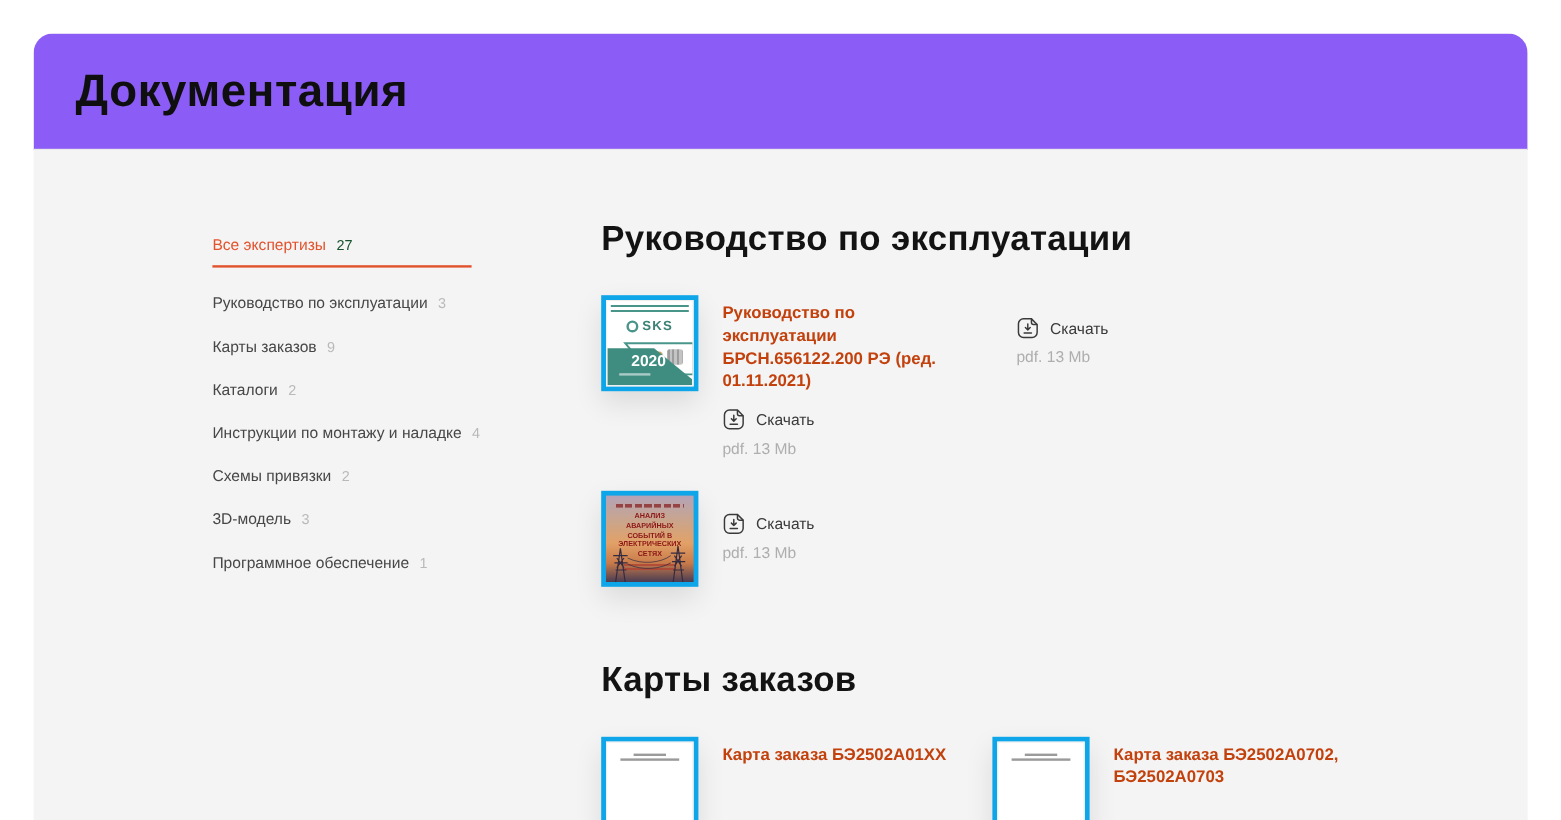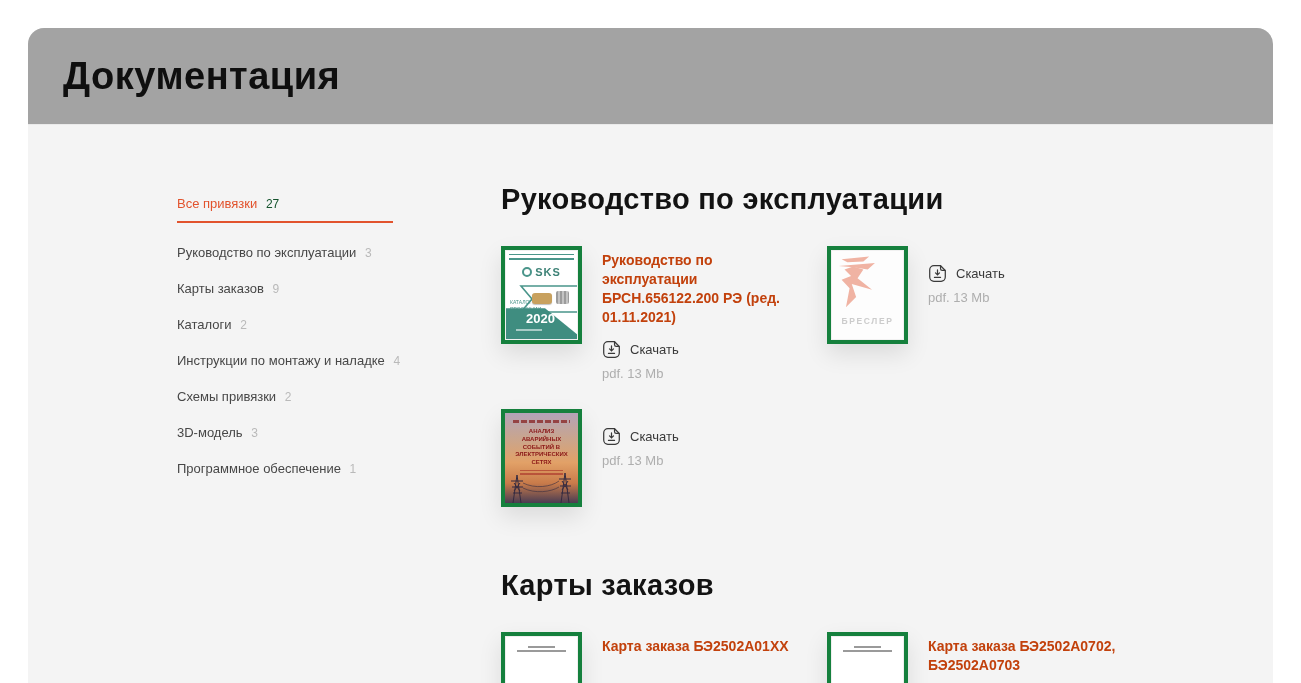--- a/index.html
+++ b/index.html
@@ -7,21 +7,21 @@
     width: 1301px; height: 683px; overflow: hidden;
     background: #ffffff;
     font-family: "Liberation Sans", "DejaVu Sans", sans-serif;
     color: #2e2e2e;
   }
   .page-card {
     position: absolute; left: 28px; top: 28px; width: 1245px; height: 900px;
     border-radius: 16px; overflow: hidden; background: #f4f4f4;
   }
   .page-header {
-    height: 97px; background: #a3a3a3; border-bottom: 1px solid #eaeaea;
+    height: 97px; background: #8b5cf6; border-bottom: 1px solid #eaeaea;
     display: flex; align-items: center; padding-left: 35px;
   }
   .page-title {
     font-size: 38px; font-weight: 800; letter-spacing: 0.5px; color: #0f0f0f;
   }
   .page-body { display: flex; }
   
   .sidebar { margin-left: 149px; padding-top: 71px; width: 216px; flex: none; }
   .side-item { font-size: 13px; color: #474747; margin-bottom: 21px; cursor: pointer; white-space: nowrap; }
   .side-item .cnt { color: #b9b9b9; font-size: 12px; margin-left: 5px; }
@@ -31,21 +31,21 @@
   
   .main { margin-left: 108px; padding-top: 58px; flex: 1; }
   .section-heading {
     font-size: 29px; font-weight: 800; letter-spacing: 0.3px; color: #131313;
     margin-bottom: 30px; line-height: 1.15;
   }
   .section-2 { margin-top: 62px; }
   .doc-grid { display: grid; grid-template-columns: 326px 326px; row-gap: 28px; }
   .doc-card { display: flex; }
   .thumb {
-    width: 81px; height: 98px; background: #15803d; padding: 4px; flex: none;
+    width: 81px; height: 80px; background: #0ea5e9; padding: 4px; flex: none;
     box-shadow: 0 10px 22px rgba(0,0,0,0.10);
   }
   .doc-info { margin-left: 20px; padding-top: 5px; width: 206px; }
   .doc-title { font-size: 14px; line-height: 1.35; font-weight: 600; color: #c2410c; }
   .dl-row { margin-top: 13px; display: flex; align-items: center; cursor: pointer; }
   .dl-icon { width: 19px; height: 19px; flex: none; }
   .dl-label { font-size: 13px; color: #3a3a3a; margin-left: 9px; text-align: center; }
   .doc-meta { margin-top: 7px; font-size: 13px; color: #aeaeae; }
   
   .cover { width: 100%; height: 100%; position: relative; overflow: hidden; }
@@ -92,21 +92,21 @@
 <div class="page-card">
 
   <div class="page-header">
     <h1 class="page-title">Документация</h1>
   </div>
 
   <div class="page-body">
 
     <nav class="sidebar">
       <div class="side-item active">
-        <span>Все привязки</span>
+        <span>Все экспертизы</span>
         <span class="cnt">27</span>
       </div>
       <div class="active-underline"></div>
 
       <div class="side-item">
         <span>Руководство по эксплуатации</span>
         <span class="cnt">3</span>
       </div>
       <div class="side-item">
         <span>Карты заказов</span>
@@ -167,32 +167,20 @@
                   <path d="M13.2 1.8v3.2c0 1 .8 1.8 1.8 1.8h3.2" fill="none" stroke="#3a3a3a" stroke-width="1.3"></path>
                   <path d="M10 6.3v5.2 M10 11.5 7.9 9.4 M10 11.5l2.1-2.1 M6.8 14.2h6.4" fill="none" stroke="#3a3a3a" stroke-width="1.3" stroke-linecap="round"></path>
                 </svg>
                 <span class="dl-label">Скачать</span>
               </div>
               <div class="doc-meta">pdf. 13 Mb</div>
             </div>
           </div>
 
           <div class="doc-card">
-            <div class="thumb">
-              <div class="cover cover-bres">
-                <svg class="bres-logo" viewBox="0 0 60 80">
-                  <g fill="#f0b3a3">
-                    <polygon points="6,6 44,2 36,9 14,10"></polygon>
-                    <polygon points="2,15 52,11 42,20 22,17"></polygon>
-                    <polygon points="22,16 36,20 28,32 48,48 20,40 26,58 12,72 17,46 6,34 19,29 10,20"></polygon>
-                  </g>
-                </svg>
-                <div class="bres-brand">БРЕСЛЕР</div>
-              </div>
-            </div>
             <div class="doc-info">
               <div class="dl-row">
                 <svg class="dl-icon" viewBox="0 0 20 20">
                   <path d="M13.2 1.8H6.2C3.8 1.8 1.8 3.8 1.8 6.2v7.6c0 2.4 2 4.4 4.4 4.4h7.6c2.4 0 4.4-2 4.4-4.4V6.8L13.2 1.8z" fill="none" stroke="#3a3a3a" stroke-width="1.3"></path>
                   <path d="M13.2 1.8v3.2c0 1 .8 1.8 1.8 1.8h3.2" fill="none" stroke="#3a3a3a" stroke-width="1.3"></path>
                   <path d="M10 6.3v5.2 M10 11.5 7.9 9.4 M10 11.5l2.1-2.1 M6.8 14.2h6.4" fill="none" stroke="#3a3a3a" stroke-width="1.3" stroke-linecap="round"></path>
                 </svg>
                 <span class="dl-label">Скачать</span>
               </div>
               <div class="doc-meta">pdf. 13 Mb</div>

